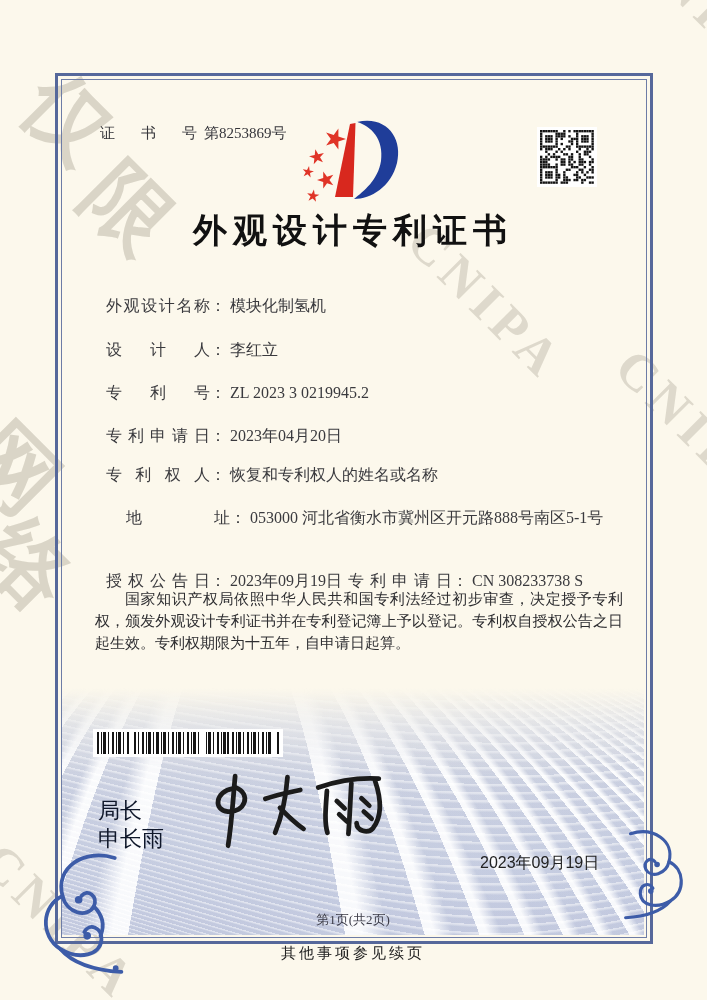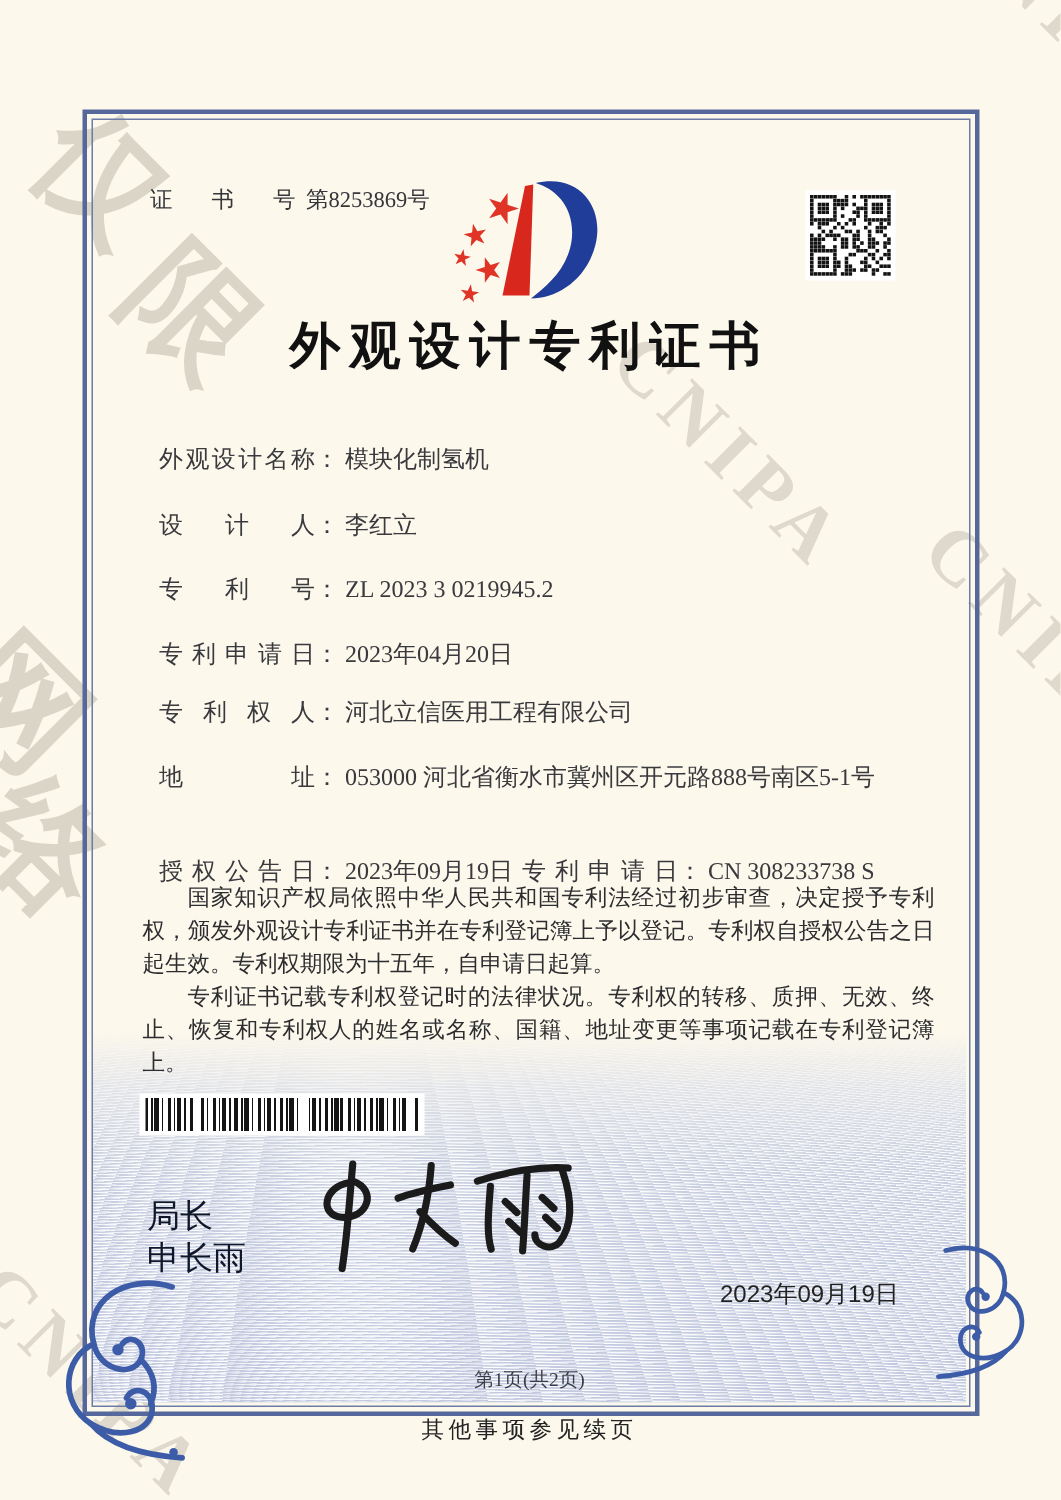--- a/index.html
+++ b/index.html
@@ -47,21 +47,21 @@
   .logo{position:absolute;left:303px;top:110px;z-index:4;}
   .qr{position:absolute;left:537px;top:127px;width:60px;height:60px;background:#fff;padding:3px;z-index:4;box-sizing:border-box;}
   .title{
     position:absolute;left:61px;top:208px;width:584px;margin:0;text-align:center;
     font-size:34px;font-weight:bold;letter-spacing:6px;color:#111;z-index:4;
   }
   
   .row{position:absolute;left:106px;font-size:16px;color:#3a3a3e;z-index:4;white-space:nowrap;}
   .lab{display:inline-block;width:104px;text-align:justify;text-align-last:justify;vertical-align:top;}
   .colon{margin-right:4px;}
-  .r1{top:296px;} .r2{top:340px;} .r3{top:383px;} .r4{top:426px;} .r5{top:465px;} .r6{top:508px;} .r7{top:551px;margin-top:20px;}
+  .r1{top:296px;} .r2{top:340px;} .r3{top:383px;} .r4{top:426px;} .r5{top:465px;} .r6{top:508px;margin-left:20px;} .r7{top:551px;margin-top:20px;}
   .grant2{position:absolute;left:242px;top:0;white-space:nowrap;}
   .r7{width:560px;}
   
   .body-text{position:absolute;left:95px;top:588px;width:528px;z-index:4;
     font-size:15px;line-height:22px;color:#2d2d30;}
   .body-text p{margin:0;text-indent:2em;text-align:justify;}
   
   .barcode{
     position:absolute;left:93px;top:729px;width:190px;height:28px;background:#fff;
     padding:3px 4px;box-sizing:border-box;z-index:4;
@@ -390,37 +390,36 @@
   <div class="row r2">
     <span class="lab">设计人</span><span class="colon">：</span><span>李红立</span>
   </div>
   <div class="row r3">
     <span class="lab">专利号</span><span class="colon">：</span><span>ZL 2023 3 0219945.2</span>
   </div>
   <div class="row r4">
     <span class="lab">专利申请日</span><span class="colon">：</span><span>2023年04月20日</span>
   </div>
   <div class="row r5">
-    <span class="lab">专利权人</span><span class="colon">：</span><span>河北立信医用工程有限公司</span>
+    <span class="lab">专利权人</span><span class="colon">：</span><span>恢复和专利权人的姓名或名称</span>
   </div>
   <div class="row r6">
     <span class="lab">地址</span><span class="colon">：</span><span>053000 河北省衡水市冀州区开元路888号南区5-1号</span>
   </div>
   <div class="row r7">
     <span>
       <span class="lab">授权公告日</span><span class="colon">：</span><span>2023年09月19日</span>
     </span>
     <span class="grant2">
       <span class="lab">专利申请日</span><span class="colon">：</span><span>CN 308233738 S</span>
     </span>
   </div>
 
   <div class="body-text">
     <p>国家知识产权局依照中华人民共和国专利法经过初步审查，决定授予专利权，颁发外观设计专利证书并在专利登记簿上予以登记。专利权自授权公告之日起生效。专利权期限为十五年，自申请日起算。</p>
-    <p>专利证书记载专利权登记时的法律状况。专利权的转移、质押、无效、终止、恢复和专利权人的姓名或名称、国籍、地址变更等事项记载在专利登记簿上。</p>
   </div>
 
   <div class="barcode">
       <div class="bars"></div>
     </div>
 
   <div class="sig-block">
     <div>局长</div>
     <div>申长雨</div>
   </div>

